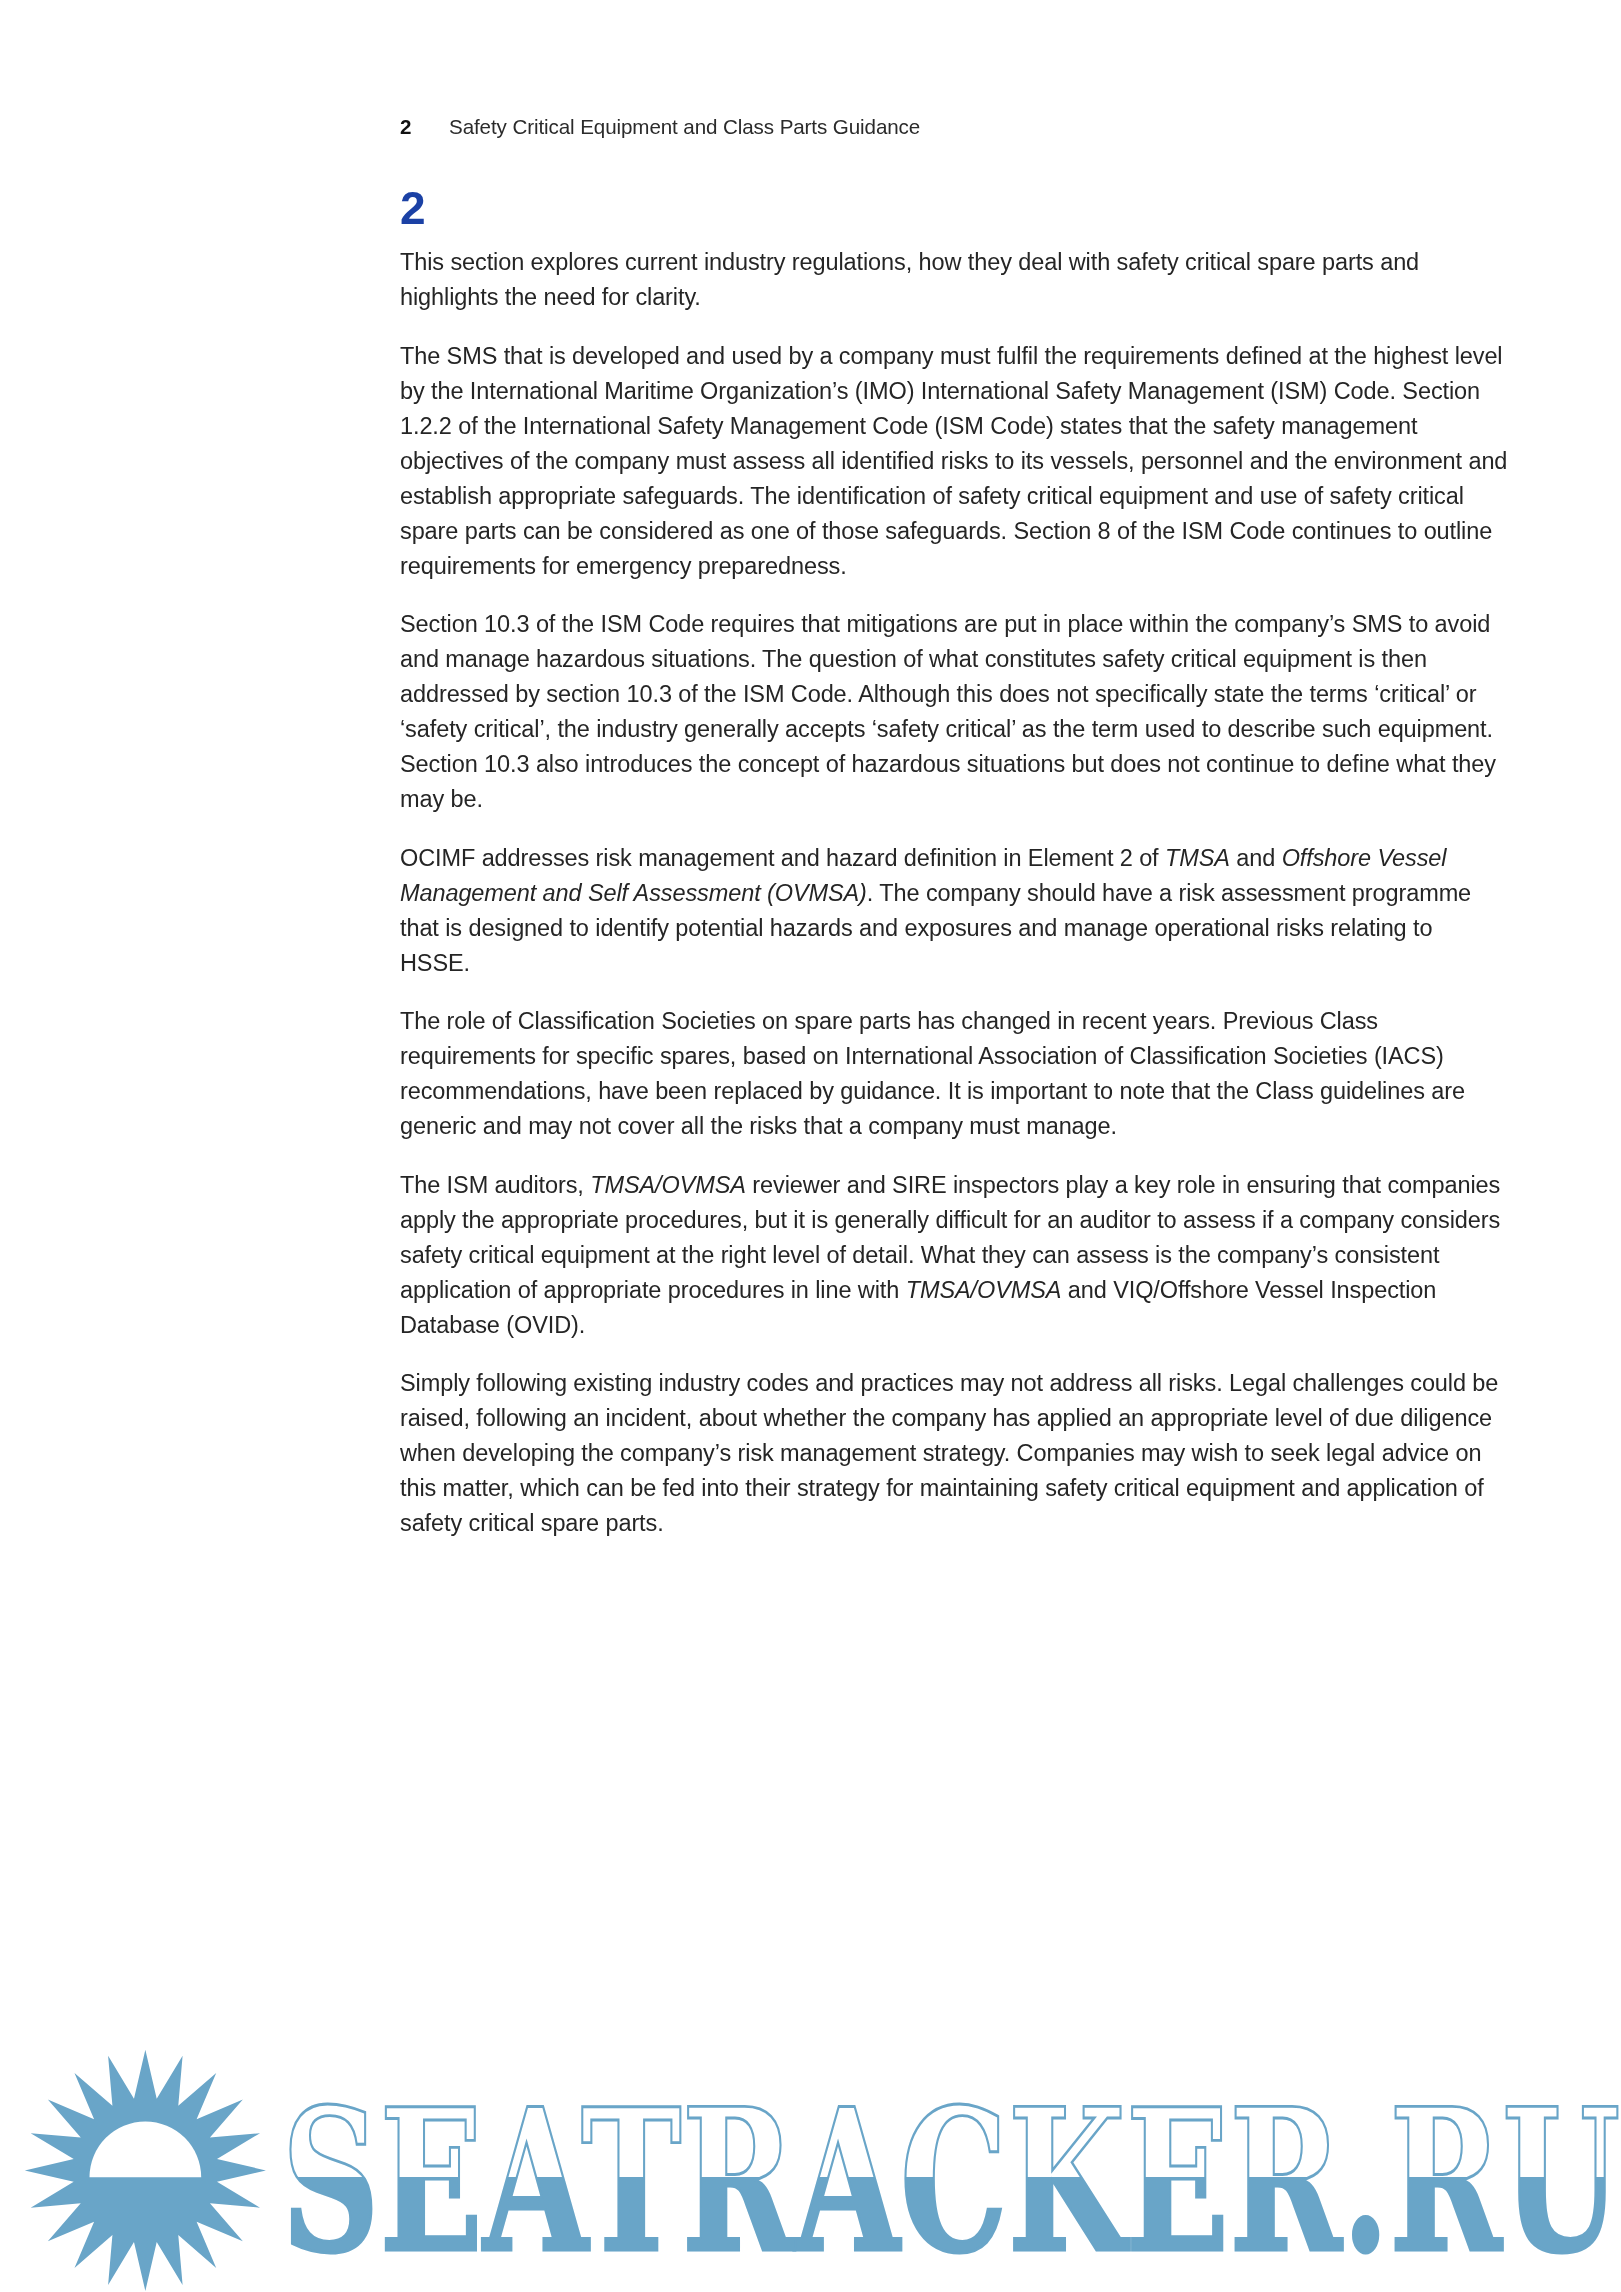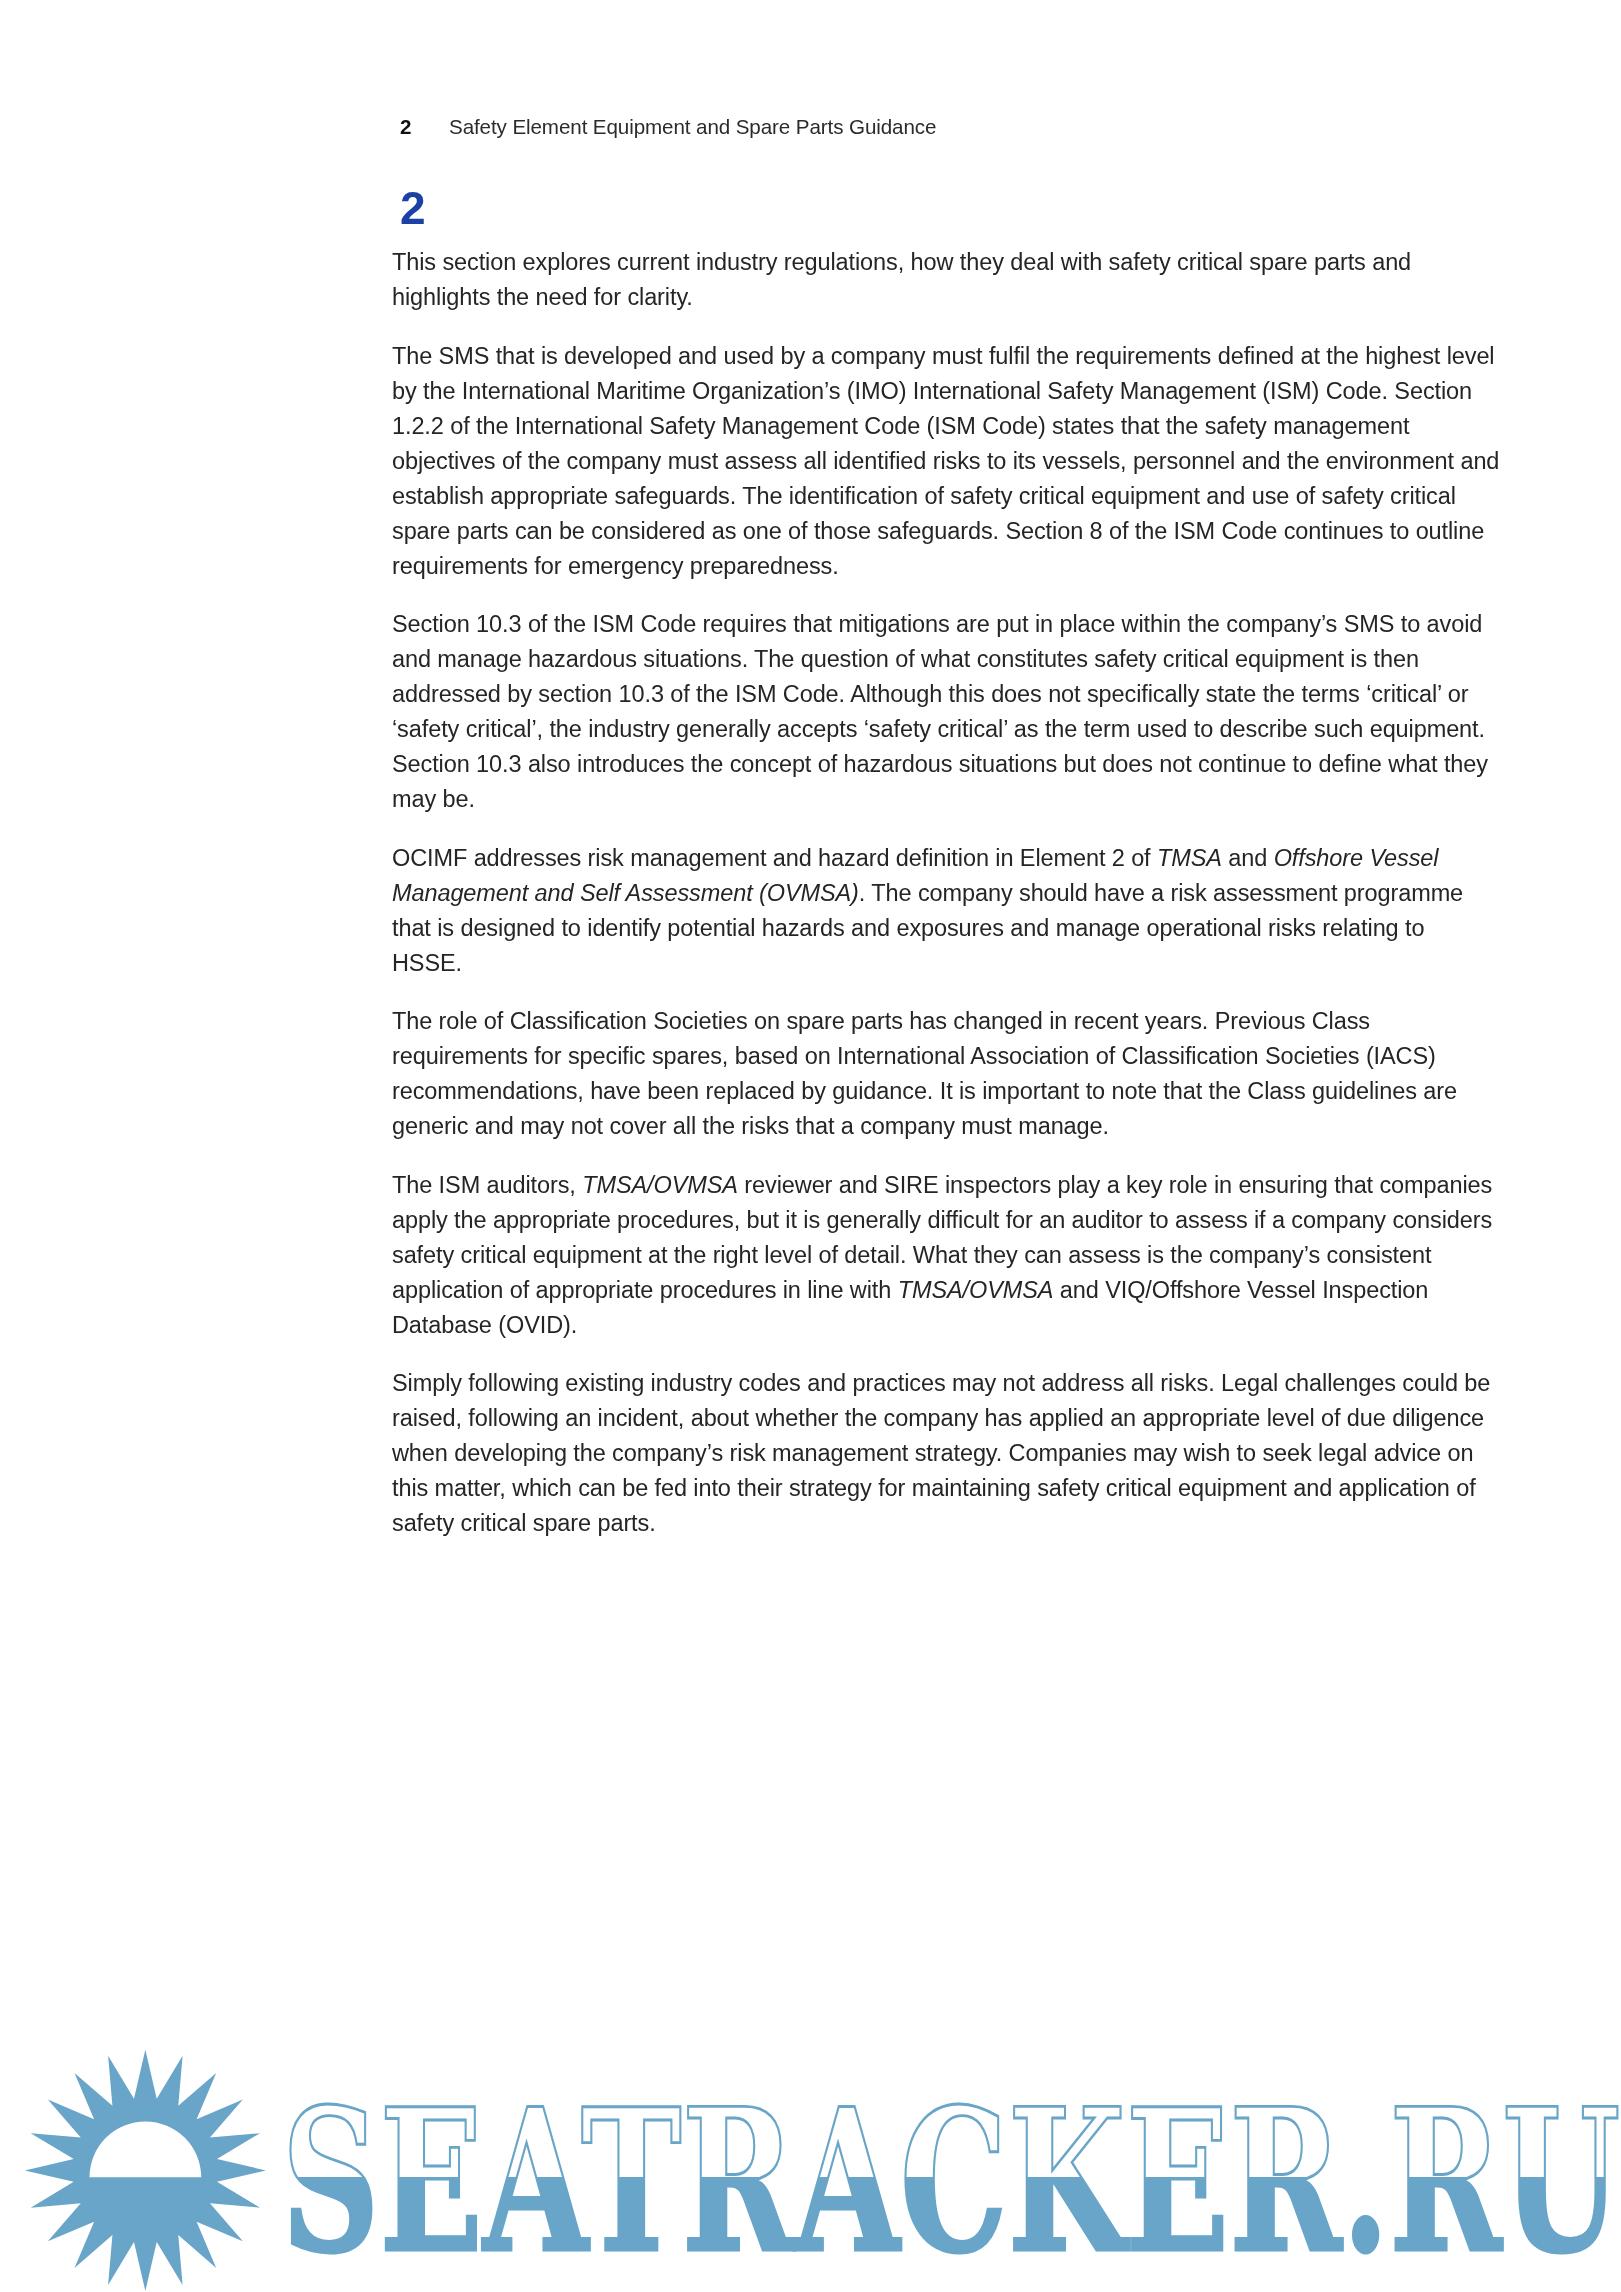--- a/index.html
+++ b/index.html
@@ -25,40 +25,40 @@
   .running-header .page-num{font-weight:bold;width:49px;color:#111;}
   .section-heading{
     position:absolute;left:400px;top:185px;
     display:flex;align-items:baseline;
     font-weight:bold;font-size:46px;line-height:46px;
     color:var(--heading-blue);
     letter-spacing:-0.5px;
   }
   .section-heading .h-num{width:149px;}
   .body-text{
-    position:absolute;left:392px;top:245px;width:1108px;
+    position:absolute;left:400px;top:245px;width:1108px;
     font-size:23.5px;line-height:35px;
     letter-spacing:-0.1px;
     color:var(--body-text);
   }
   .body-text p{margin:0 0 23.5px 0;}
   .body-text em{}
   .watermark{
     position:absolute;left:0;top:2038px;width:1621px;height:255px;margin-left:15px;
   }
   .watermark svg{display:block;}
 </style>
 </head>
 <body>
 
 <div class="page">
 
   <header class="running-header">
     <span class="page-num">2</span>
-    <span class="doc-title">Safety Element Equipment and Spare Parts Guidance</span>
+    <span class="doc-title">Safety Critical Equipment and Class Parts Guidance</span>
   </header>
 
   <section class="section-heading">
     <span class="h-num">2</span>
   </section>
 
   <main class="body-text">
     <p><span>This section explores current industry regulations, how they deal with safety critical spare parts and highlights the need for clarity.</span></p>
     <p><span>The SMS that is developed and used by a company must fulfil the requirements defined at the highest level by the International Maritime Organization’s (IMO) International Safety Management (ISM) Code. Section 1.2.2 of the International Safety Management Code (ISM Code) states that the safety management objectives of the company must assess all identified risks to its vessels, personnel and the environment and establish appropriate safeguards. The identification of safety critical equipment and use of safety critical spare parts can be considered as one of those safeguards. Section 8 of the ISM Code continues to outline requirements for emergency preparedness.</span></p>
     <p><span>Section 10.3 of the ISM Code requires that mitigations are put in place within the company’s SMS to avoid and manage hazardous situations. The question of what constitutes safety critical equipment is then addressed by section 10.3 of the ISM Code. Although this does not specifically state the terms ‘critical’ or ‘safety critical’, the industry generally accepts ‘safety critical’ as the term used to describe such equipment. Section 10.3 also introduces the concept of hazardous situations but does not continue to define what they may be.</span></p>

